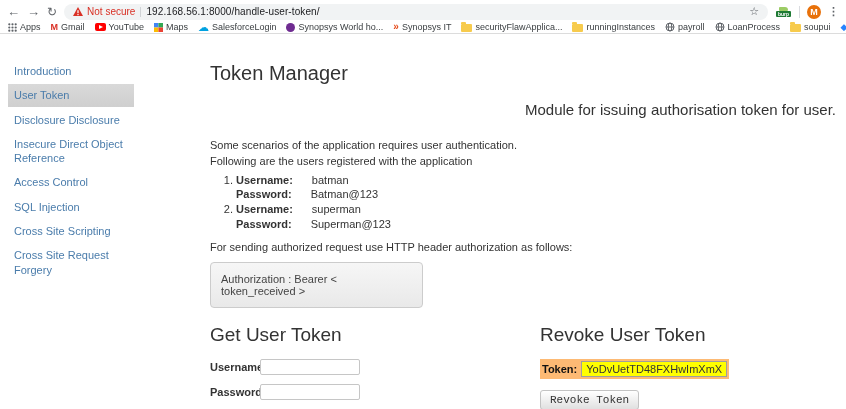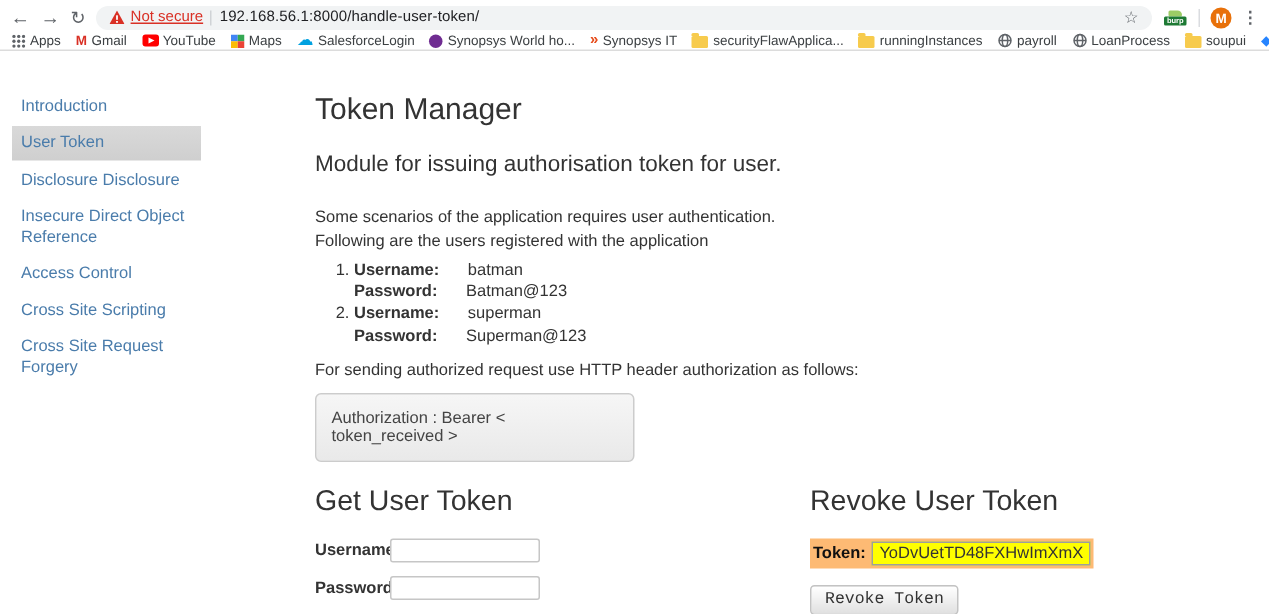--- a/index.html
+++ b/index.html
@@ -7,21 +7,21 @@
               font-family:"Liberation Sans", sans-serif; color:#333; }
 
   
   .chrome { position:absolute; top:0; left:0; width:846px; height:34px; background:#fff;
             border-bottom:1px solid #dcdcdc; }
   .toolbar { height:21px; display:flex; align-items:center; padding:2px 7px 0; gap:7px; }
   .navbtn { color:#5f6368; font-size:13px; line-height:1; cursor:default; }
   .reload { font-size:12px; }
   .omnibox { flex:1; display:flex; align-items:center; height:16px; background:#f1f3f4;
              border-radius:9px; padding:0 9px; gap:5px; font-size:10px; }
-  .notsecure { display:flex; align-items:center; gap:4px; color:#d93025; font-size:10px;text-decoration:underline; }
+  .notsecure { display:flex; align-items:center; gap:4px; color:#d93025; font-size:10px; }
   .omni-sep { width:1px; height:10px; background:#d0d3d6; }
   .url { color:#202124; letter-spacing:.1px; }
   .star { margin-left:auto; color:#5f6368; font-size:11px; }
   .burp { display:flex; flex-direction:column; align-items:center; width:17px; }
   .burp-top { width:9px; height:4px; background:#9ccc65; border-radius:1px 3px 1px 1px; }
   .burp-band { background:#1e7a34; color:#fff; font-size:5px; font-weight:bold; line-height:6px;
                padding:0 2px; border-radius:1px; }
   .tb-sep { width:1px; height:12px; background:#dadce0; }
   .avatar { width:14px; height:14px; border-radius:50%; background:#e8710a; color:#fff;
             font-size:9px; font-weight:bold; display:flex; align-items:center; justify-content:center; }
@@ -45,21 +45,21 @@
 
   
   .sidebar { position:absolute; left:8px; top:60px; width:126px; }
   .side-item { display:block; color:#4a7cab; font-size:11px; line-height:1.3;
                padding:4px 6px; margin-bottom:2px; text-decoration:none; cursor:pointer; }
   .side-item.active { background:linear-gradient(#d9d9d9,#cfcfcf); }
 
   
   .main { position:absolute; left:210px; top:56px; width:626px; }
   .page-title { font-size:20px; font-weight:500; color:#333; margin:6px 0 0; }
-  .page-sub { font-size:15px; font-weight:500; color:#333; margin:16px 0 0; }
+  .page-sub { font-size:15px; font-weight:500; color:#333; margin:16px 0 0;text-align:right; }
   .intro { font-size:11px; line-height:1.45; margin-top:20px; }
   ol.users { font-size:11px; line-height:1.3; margin:3px 0 10px 26px; }
   ol.users li { margin-bottom:1px; }
   .ml3 { margin-left:19px; }
   .note { font-size:11px; margin-top:6px; }
   .codebox { width:213px; margin-top:9px; background:linear-gradient(#f6f6f6,#e9e9e9);
              border:1px solid #ccc; border-radius:4px; padding:10px 10px; font-size:11px; color:#444; }
 
   .columns { display:flex; margin-top:16px; }
   .col-left { width:330px; }
@@ -187,20 +187,21 @@
 
   </div>
 </div>
 
 <nav class="sidebar">
   <a class="side-item">Introduction</a>
   <a class="side-item active">User Token</a>
   <a class="side-item">Disclosure Disclosure</a>
   <a class="side-item">Insecure Direct Object Reference</a>
   <a class="side-item">Access Control</a>
+  <a class="side-item">SQL Injection</a>
   <a class="side-item">Cross Site Scripting</a>
   <a class="side-item">Cross Site Request Forgery</a>
 </nav>
 
 <main class="main">
   <h1 class="page-title">Token Manager</h1>
   <h2 class="page-sub">Module for issuing authorisation token for user.</h2>
 
   <div class="intro">
     <div>Some scenarios of the application requires user authentication.</div>

